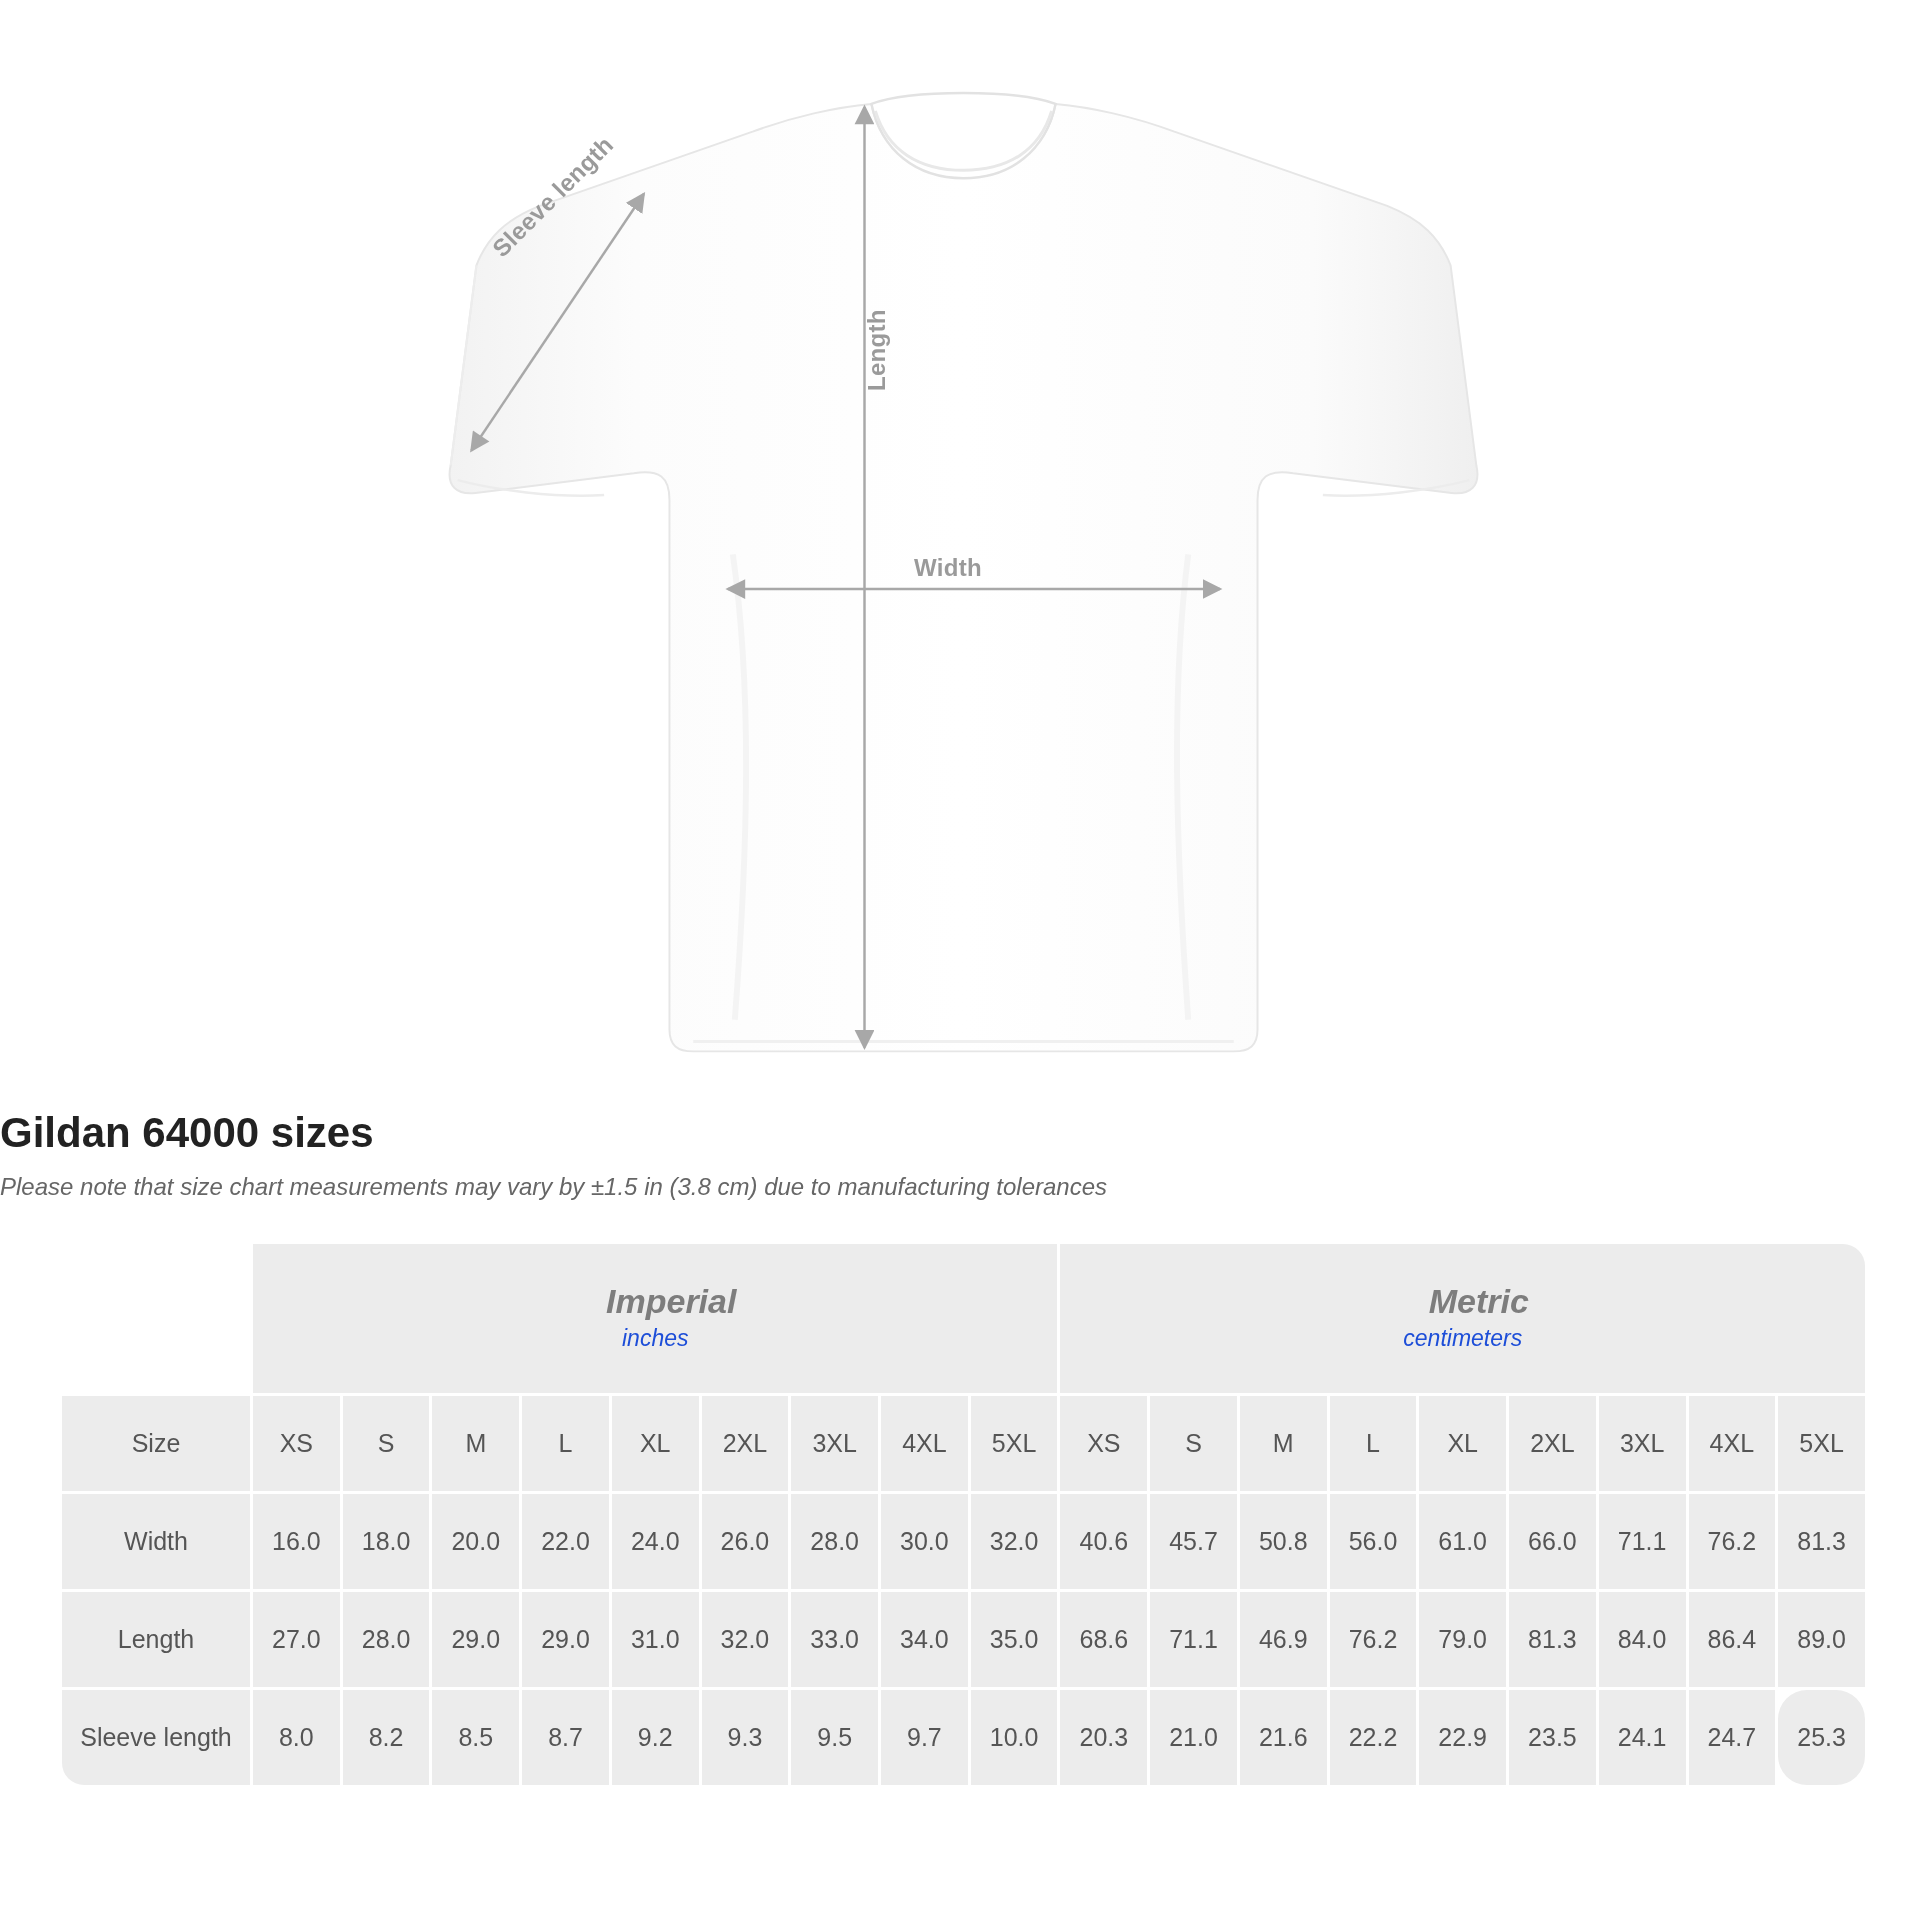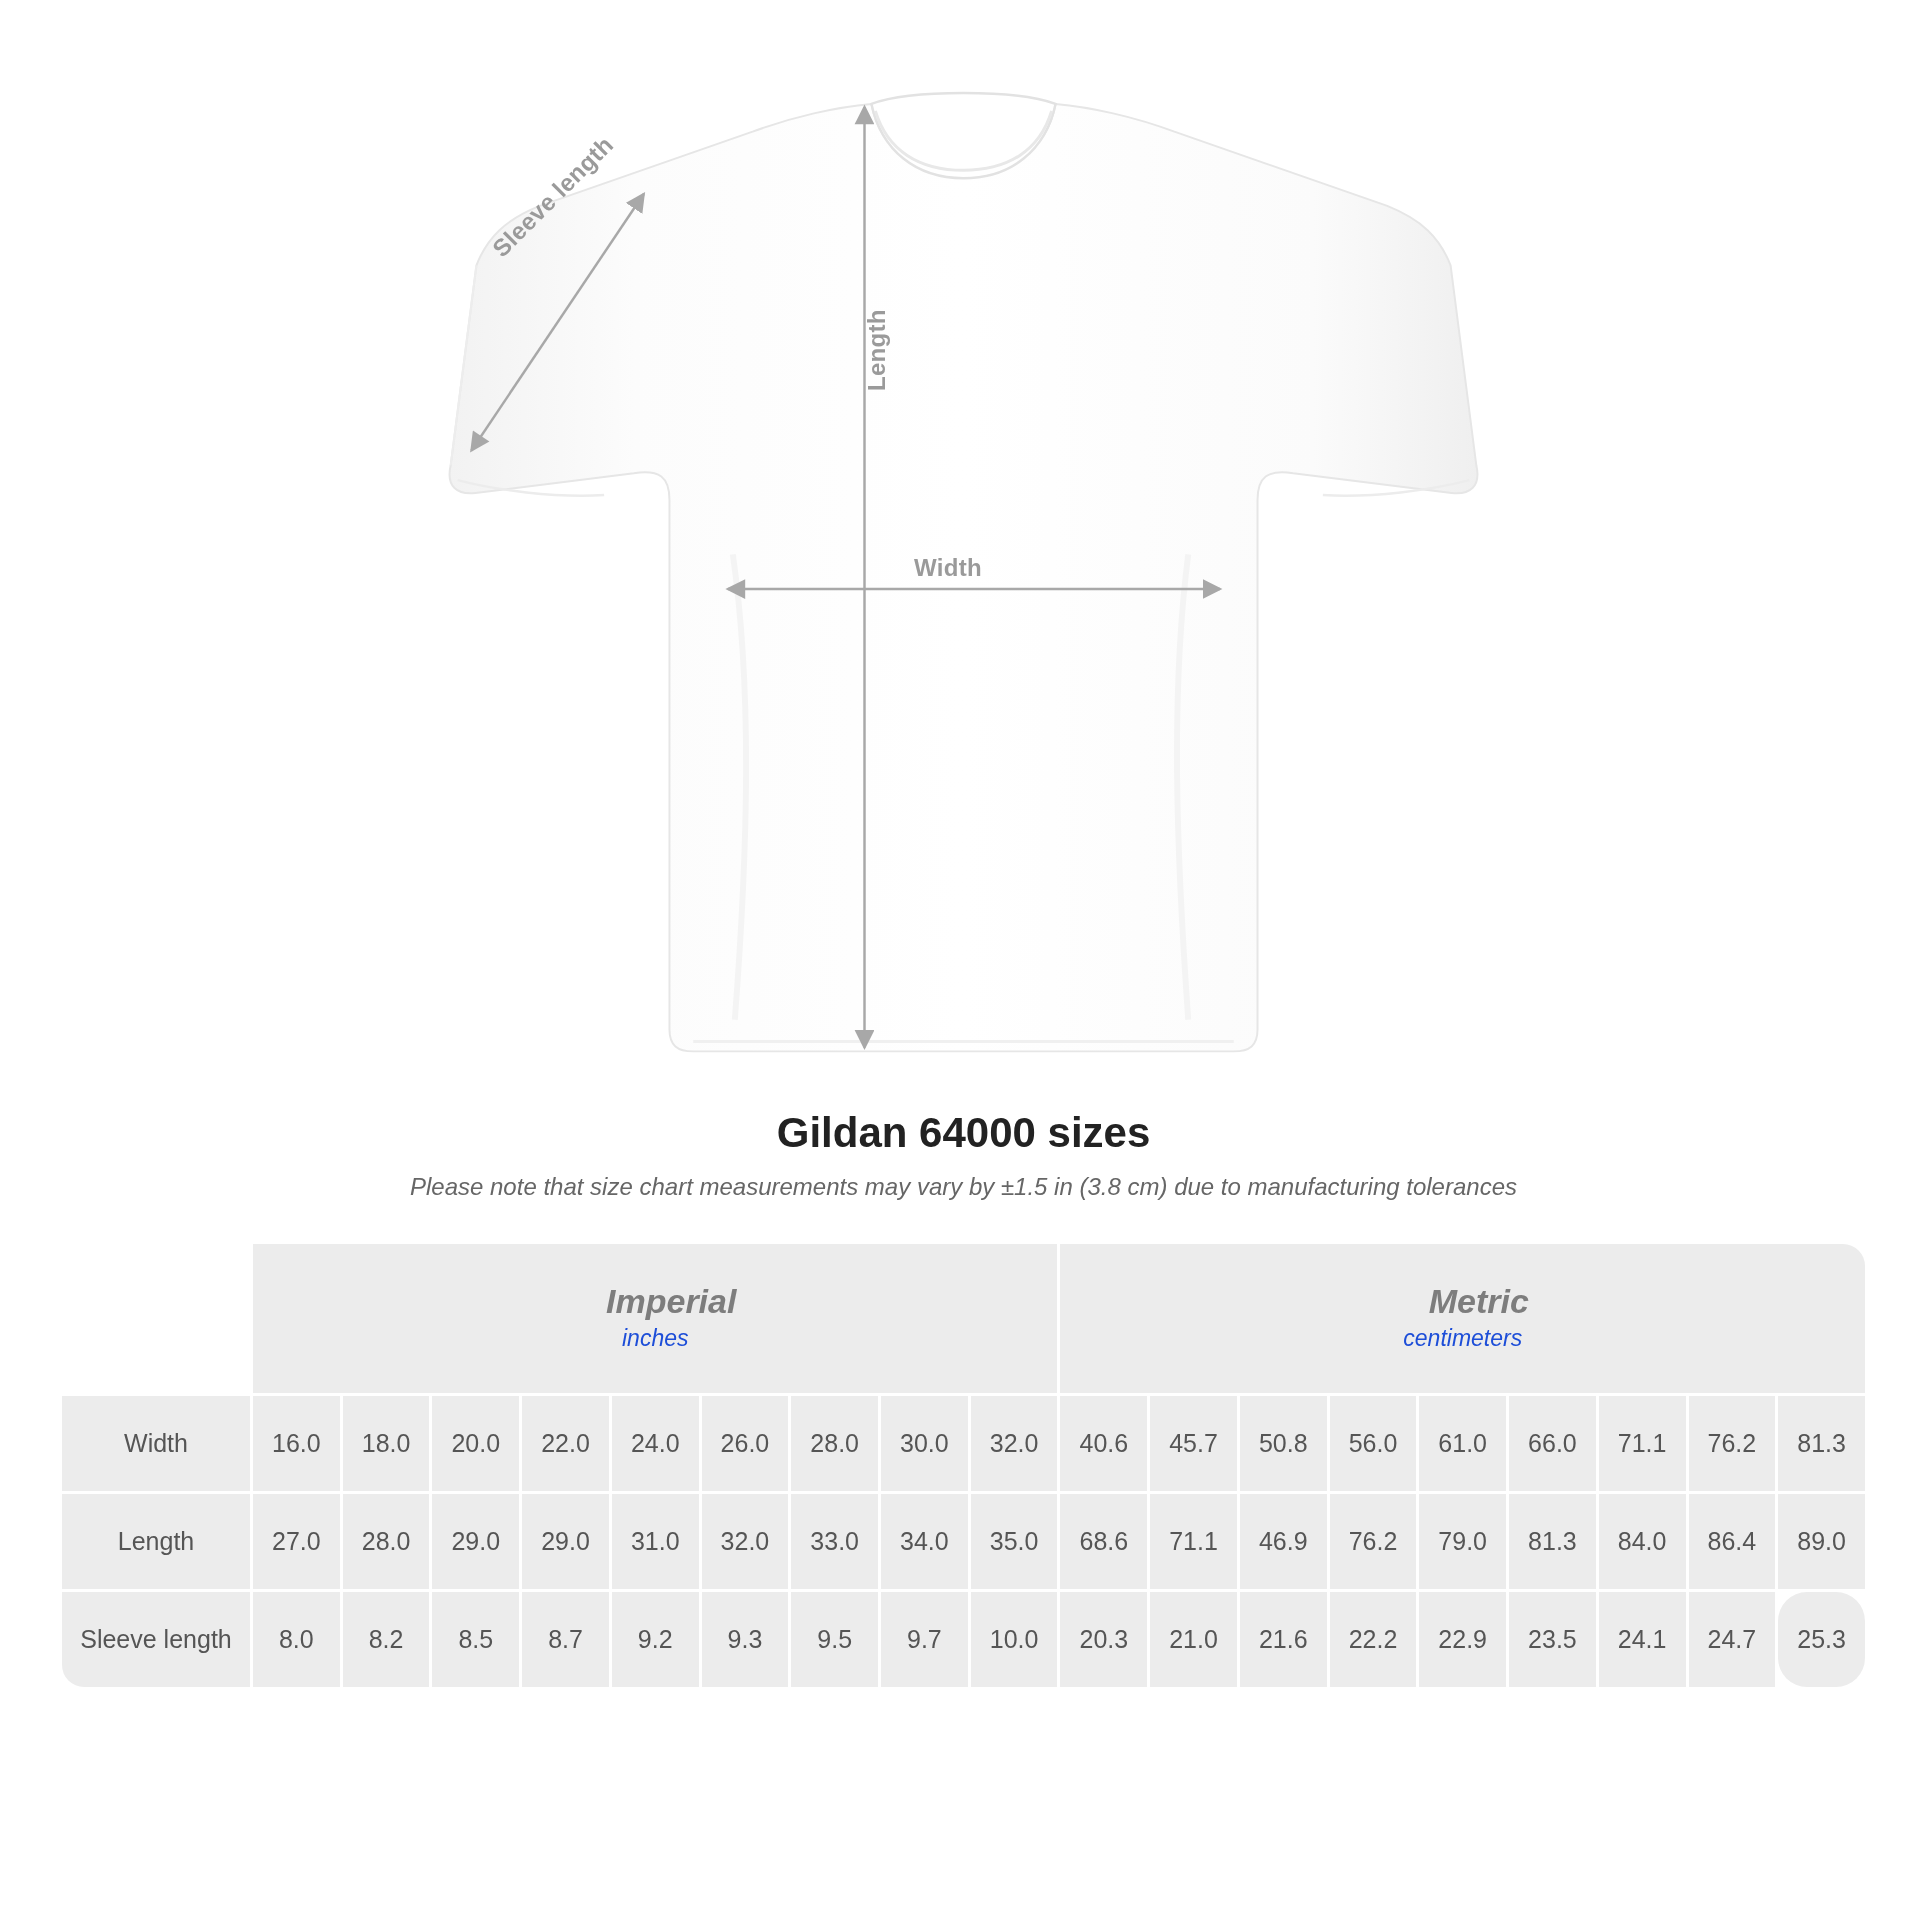--- a/index.html
+++ b/index.html
@@ -52,21 +52,20 @@
   }
   .label-sleeve {
     left: 487px;
     top: 243px;
     transform: rotate(-45deg);
     transform-origin: left top;
   }
 
   
   .title-block {
-    text-align: center;
     margin-top: 20px;
   }
   .chart-title {
     font-size: 42px;
     font-weight: bold;
     color: #222222;
     margin: 0 0 16px 0;
   }
   .chart-note {
     font-size: 24px;
@@ -230,20 +229,41 @@
           <td class="unit-cell" colspan="9">
             <div class="unit-name">Imperial</div>
             <div class="unit-sub">inches</div>
           </td>
           <td class="unit-cell" colspan="9">
             <div class="unit-name">Metric</div>
             <div class="unit-sub">centimeters</div>
           </td>
         </tr>
 
+        <tr>
+          <td class="hdr-size">Size</td>
+          <td class="hdr-cell">XS</td>
+          <td class="hdr-cell">S</td>
+          <td class="hdr-cell">M</td>
+          <td class="hdr-cell">L</td>
+          <td class="hdr-cell">XL</td>
+          <td class="hdr-cell">2XL</td>
+          <td class="hdr-cell">3XL</td>
+          <td class="hdr-cell">4XL</td>
+          <td class="hdr-cell">5XL</td>
+          <td class="hdr-cell">XS</td>
+          <td class="hdr-cell">S</td>
+          <td class="hdr-cell">M</td>
+          <td class="hdr-cell">L</td>
+          <td class="hdr-cell">XL</td>
+          <td class="hdr-cell">2XL</td>
+          <td class="hdr-cell">3XL</td>
+          <td class="hdr-cell">4XL</td>
+          <td class="hdr-cell">5XL</td>
+        </tr>
 
         <tr>
           <td class="row-head">Width</td>
           <td>16.0</td>
           <td>18.0</td>
           <td>20.0</td>
           <td>22.0</td>
           <td>24.0</td>
           <td>26.0</td>
           <td>28.0</td>

